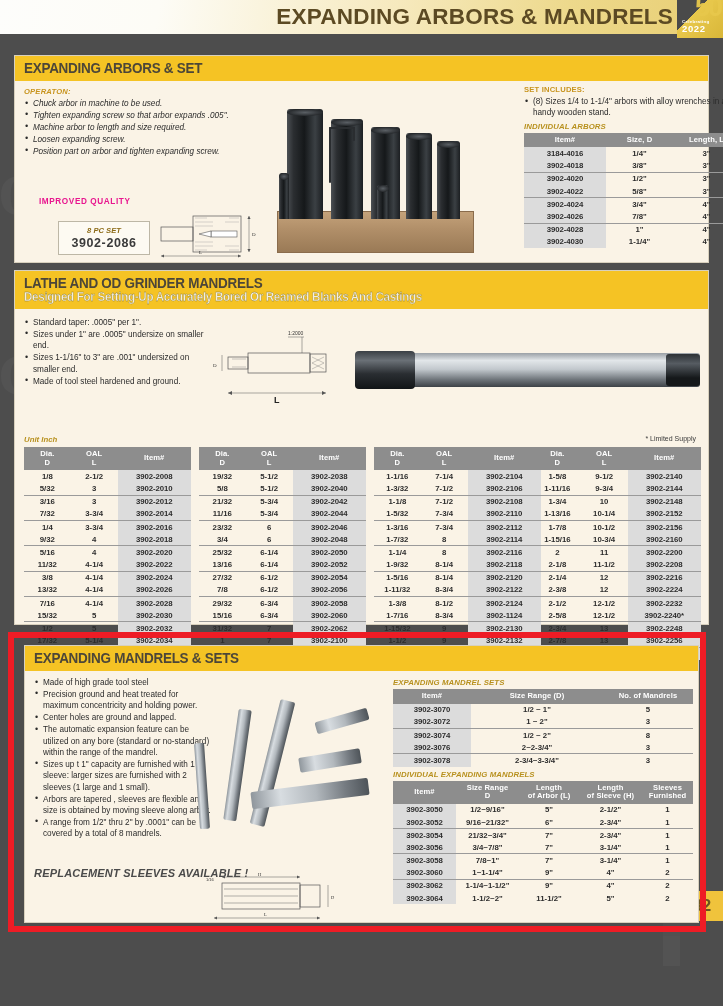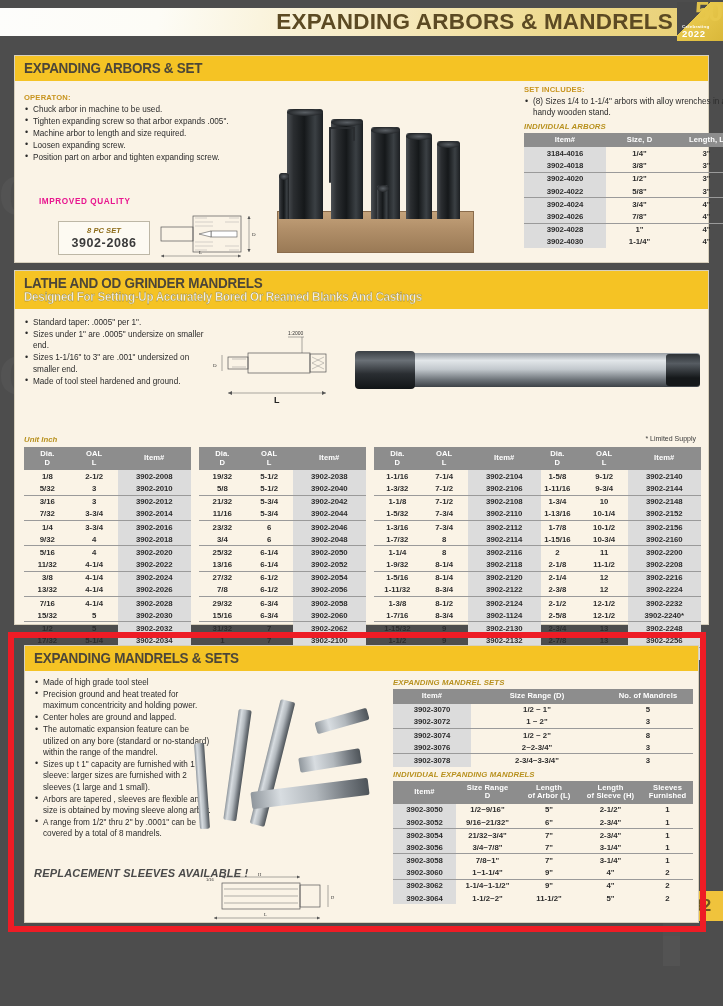--- a/index.html
+++ b/index.html
@@ -6,23 +6,23 @@
   html,body { width:723px; height:1006px; }
   body {
     font-family:"Liberation Sans", sans-serif;
     background:#4d4d4d;
     position:relative;
     overflow:hidden;
   }
 
   
   #top-banner{
-    position:absolute; left:0; top:0; width:723px; height:28px;
+    position:absolute; left:0; top:0; width:723px; height:34px;
     background:linear-gradient(100deg,#fdfdfb 0%,#fdfcf6 22%,#f6e9bd 55%,#edd98c 78%,#e8ce72 100%);
-    display:flex; align-items:center; justify-content:flex-end;margin-top:8px;
+    display:flex; align-items:center; justify-content:flex-end;
   }
   #banner-title{
     font-size:22.5px; font-weight:bold; letter-spacing:.2px;
     color:#5c4a23; white-space:nowrap; padding-right:4px;
     font-family:"Liberation Sans", sans-serif;
   }
   #anniv-logo{
     width:46px; height:41px; position:relative; overflow:hidden;
     background:linear-gradient(135deg,#4a4a4a 0%,#4a4a4a 38%,#e8c84c 38%,#d9b739 100%);
     flex:0 0 46px;
@@ -82,21 +82,21 @@
   }
   .panel-head h3{
     font-size:12.2px; font-weight:bold; color:#f2eee3; letter-spacing:-.3px;
     -webkit-text-stroke:.3px #8a7a2a;
     transform:scaleX(.95); transform-origin:left center; margin-top:-1px;
   }
 
   
   #sec1{ left:14px; top:55px; width:695px; height:208px; }
   #sec1-body{ position:relative; height:180px; }
-  #sec1-left{ position:absolute; left:9px; top:12px; width:250px; }
+  #sec1-left{ position:absolute; left:9px; top:6px; width:250px;font-style:italic; }
   .sub-label{ font-size:7.6px; font-weight:bold; color:#c8941e; letter-spacing:.2px; margin-bottom:2px; }
   .blist{ list-style:none; }
   .blist li{
     font-size:8.2px; color:#2b2b2b; line-height:11.4px; padding-left:9px;
     position:relative; margin-bottom:.5px;
   }
   .blist li:before{ content:"\2022"; position:absolute; left:1px; top:-0.5px; font-size:9px; }
 
   #improved-quality{
     position:absolute; left:24px; top:116px;

